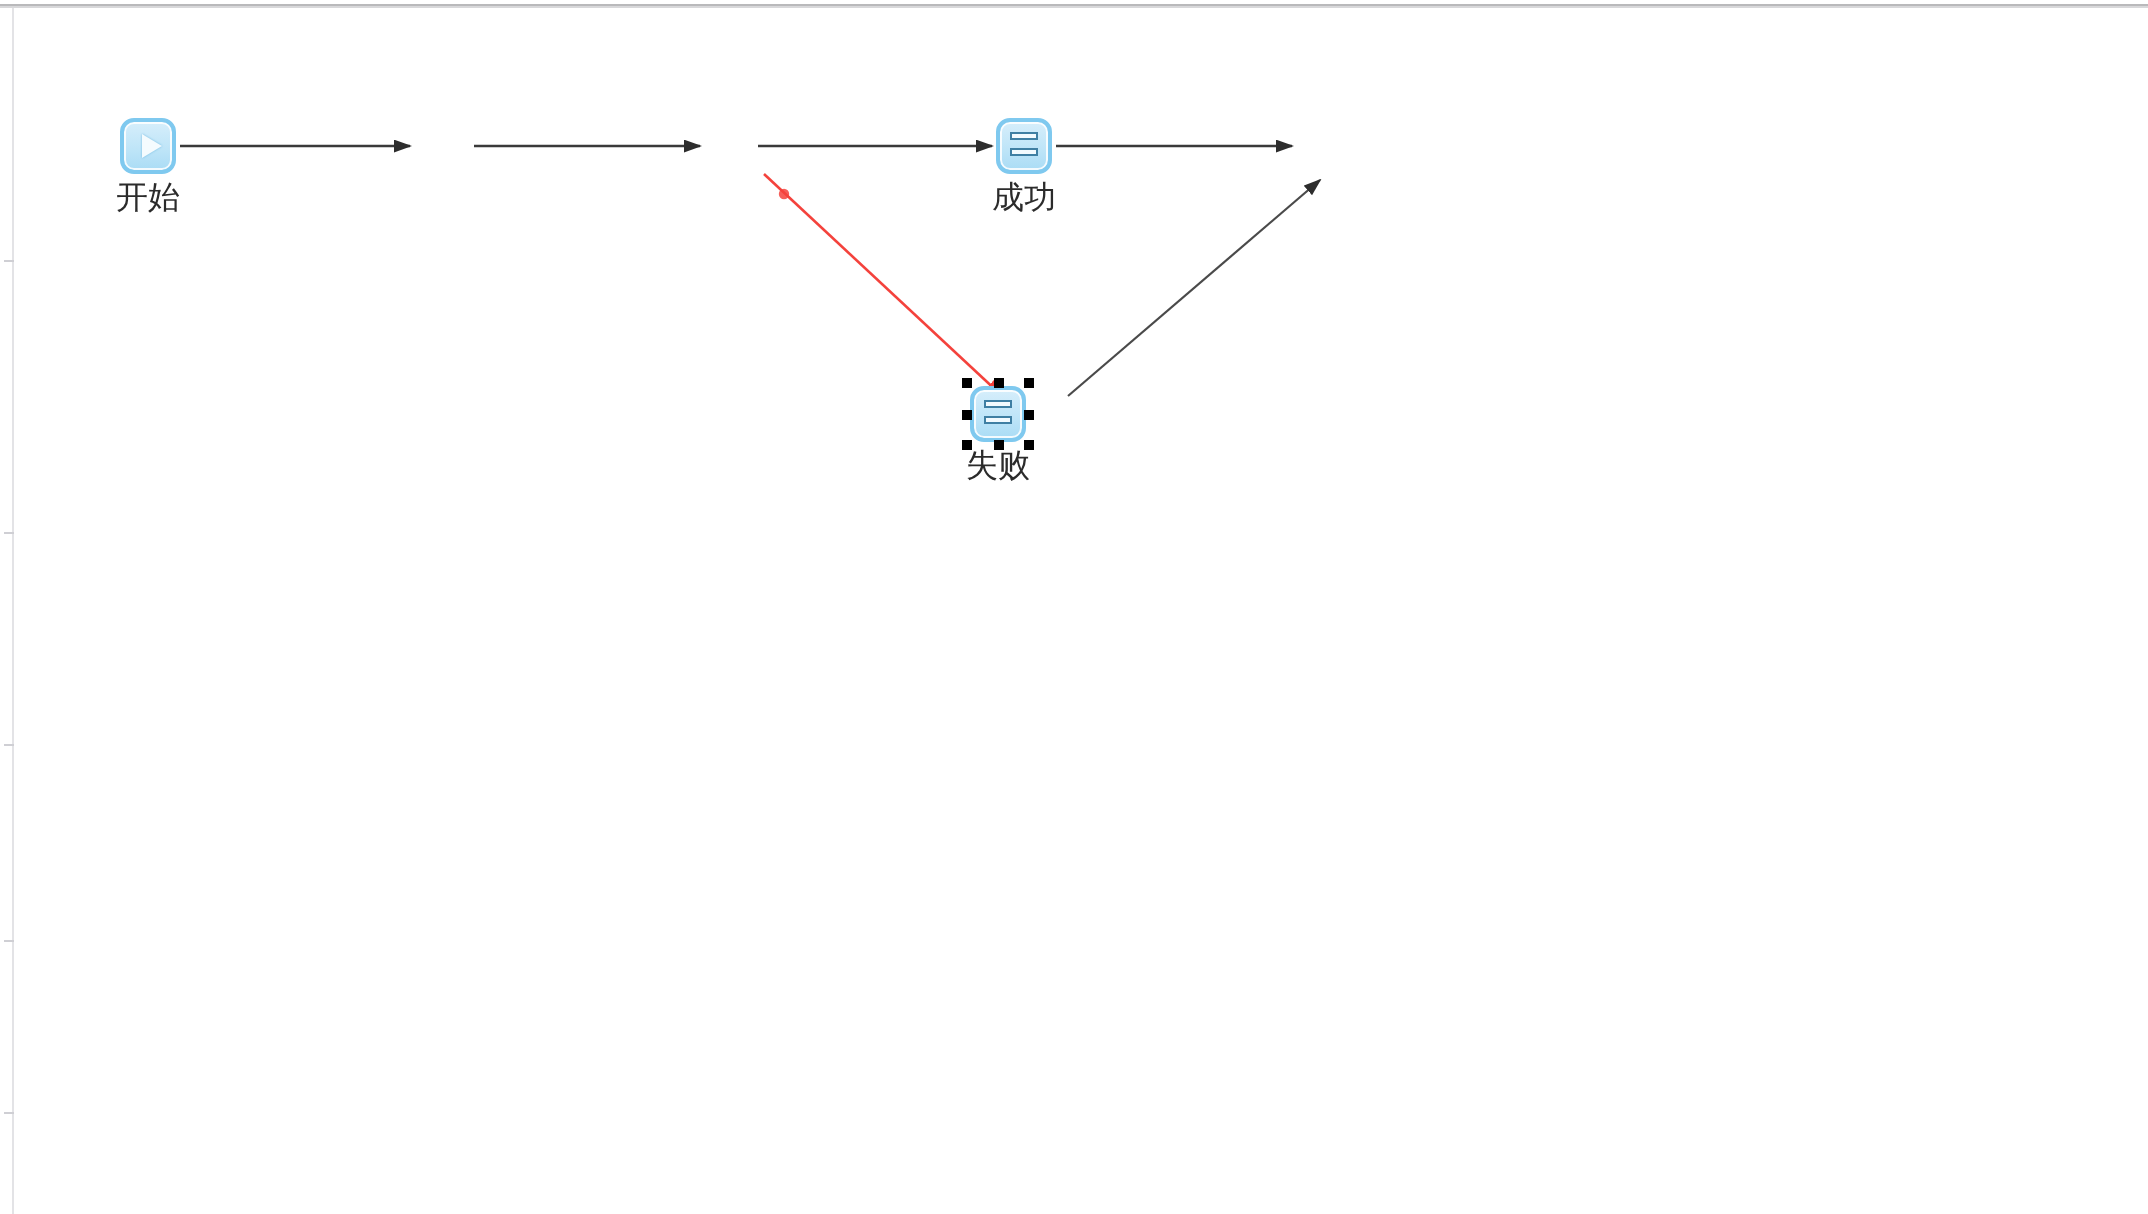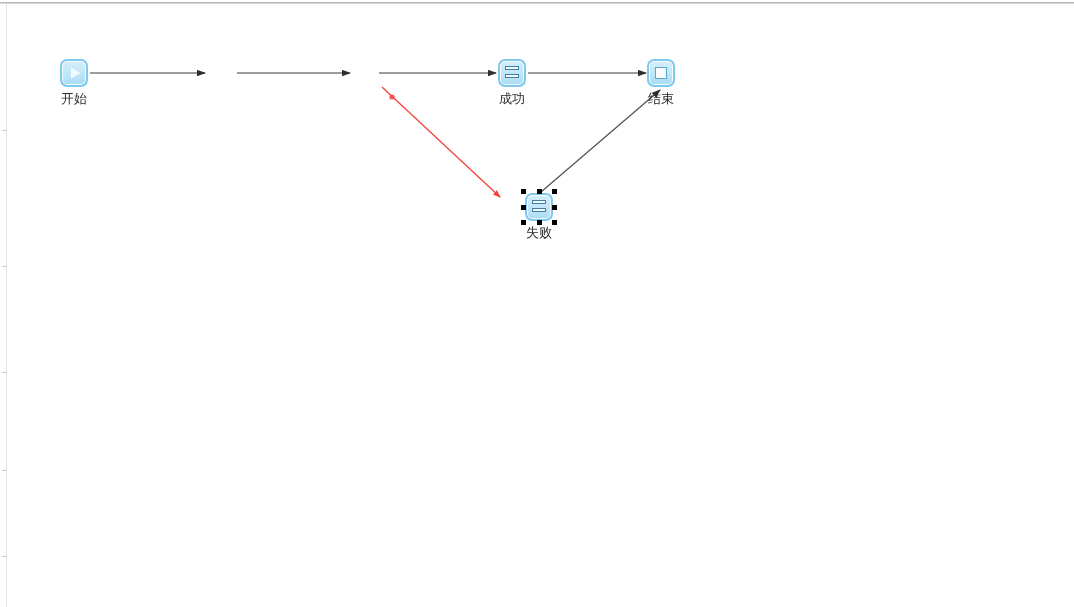--- a/index.html
+++ b/index.html
@@ -167,21 +167,21 @@
     position: absolute;
     width: 4px;
     height: 1px;
     background: #3da5d4;
   }
   .node-chip .pin.l { left: -4px; }
   .node-chip .pin.r { right: -4px; }
 
   .node-label {
     margin-top: 5px;
-    font-size: 13px;
+    font-size: 16px;
     line-height: 14px;
     color: #2b2b2b;
     white-space: nowrap;
   }
 
   
   .sel-box {
     position: absolute;
     left: 50%;
     top: 0;
@@ -259,28 +259,22 @@
     <div class="node" style="left:505px; top:55px;">
       <div class="node-shape">
         <span class="ic-bars">
             <i></i>
             <i></i>
           </span>
       </div>
       <div class="node-label">成功</div>
     </div>
 
-    <div class="node" style="left:654px; top:55px;">
-      <div class="node-shape">
-        <span class="ic-square"></span>
-      </div>
-      <div class="node-label">结束</div>
-    </div>
-
-    <div class="node" style="left:532px; top:189px;">
+
+    <div class="node" style="left:492px; top:189px;">
       <div class="node-shape">
         <span class="ic-bars">
             <i></i>
             <i></i>
           </span>
       </div>
       <div class="sel-box">
         <span class="handle h-tl"></span>
         <span class="handle h-tc"></span>
         <span class="handle h-tr"></span>

